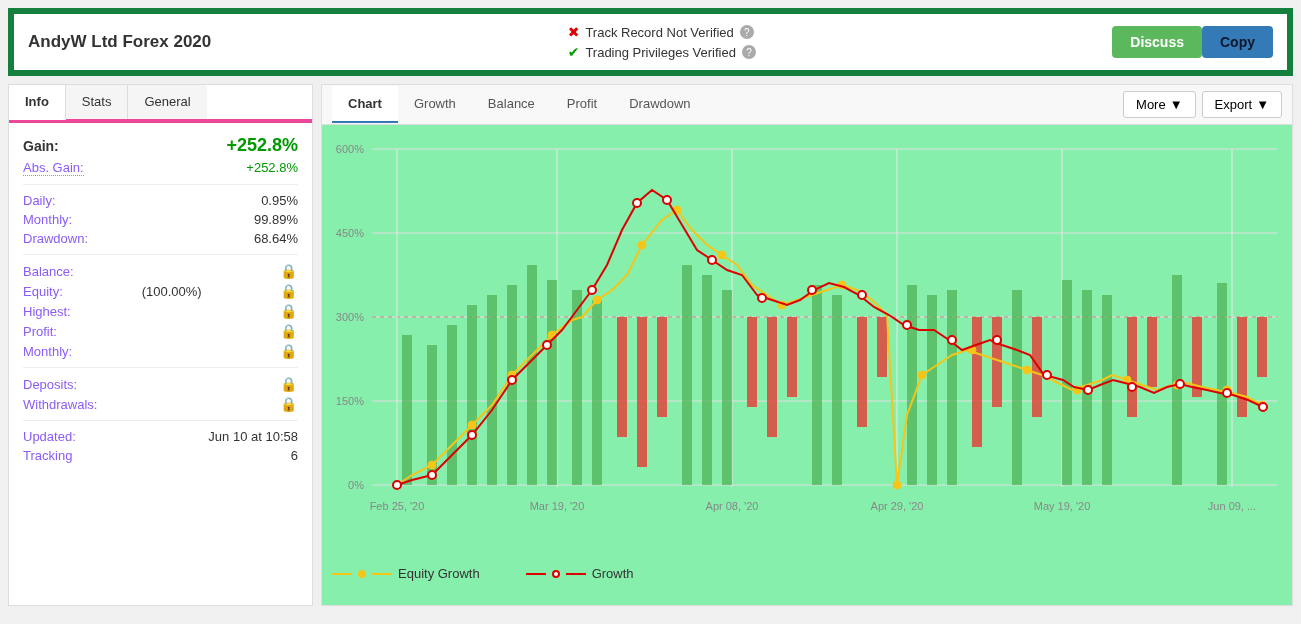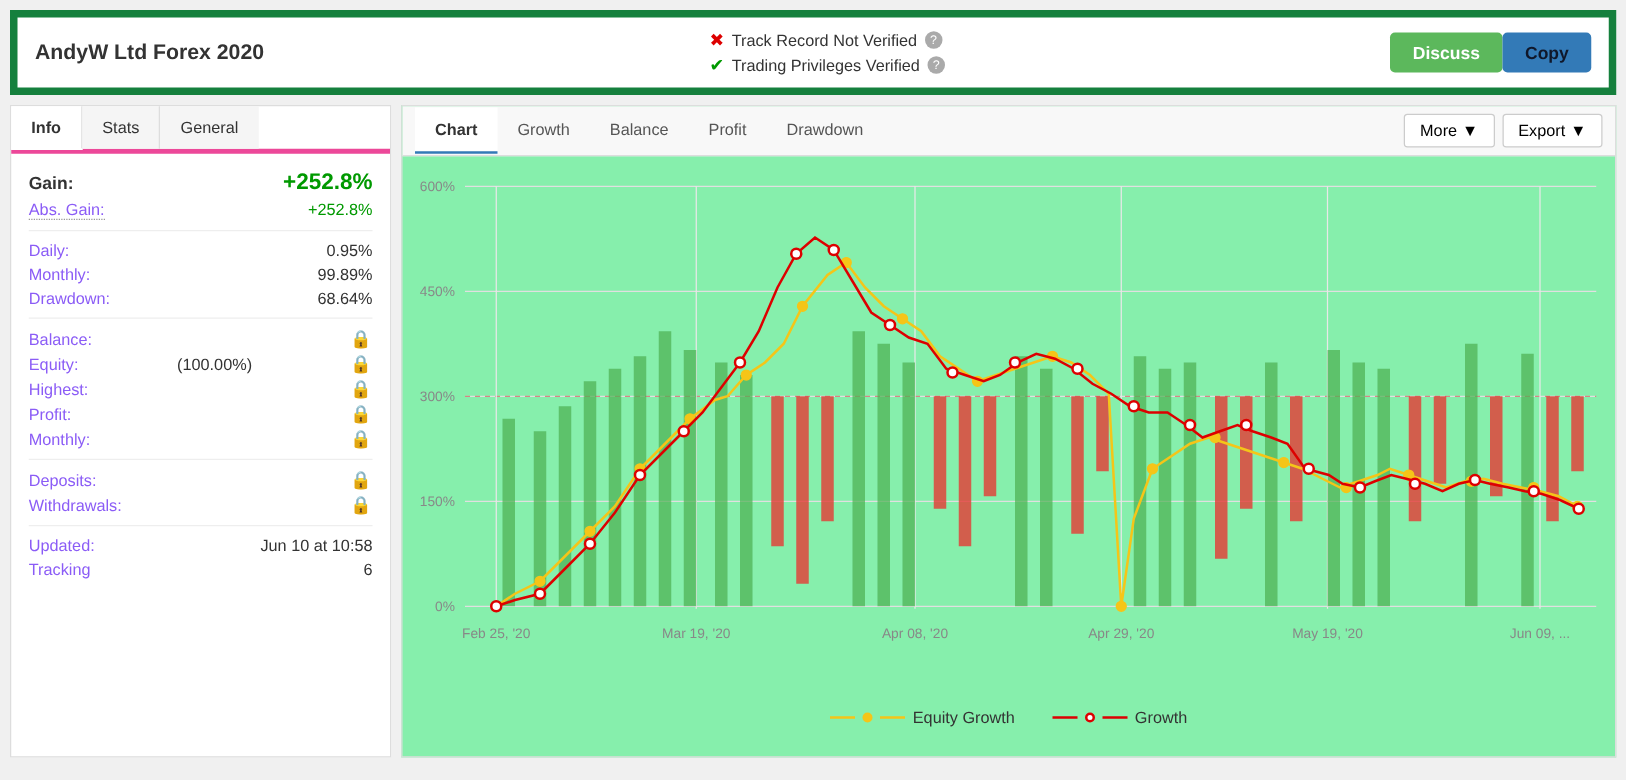--- a/index.html
+++ b/index.html
@@ -48,21 +48,21 @@
     .chart-tabs { display: flex; align-items: center; border-bottom: 1px solid #ddd; padding: 0 10px; background: #f8f8f8; }
     .chart-tab { padding: 10px 16px; cursor: pointer; font-size: 13px; color: #555; border-bottom: 2px solid transparent; }
     .chart-tab.active { color: #333; font-weight: bold; border-bottom: 2px solid #337ab7; background: #fff; }
     .chart-tab-spacer { flex: 1; }
     .chart-controls { display: flex; gap: 6px; padding: 6px 0; }
     .btn-more, .btn-export { background: #fff; border: 1px solid #ccc; padding: 5px 12px; font-size: 13px; cursor: pointer; border-radius: 3px; display: flex; align-items: center; gap: 4px; }
 
     
     .chart-area { padding: 10px; position: relative; height: 480px; }
     .chart-svg { width: 100%; height: 420px; }
-    .chart-legend { display: flex; justify-content: center; gap: 30px; margin-top: 8px; font-size: 13px; }
+    .chart-legend { display: flex; justify-content: flex-start; gap: 46px; margin-top: 8px; font-size: 13px; }
     .legend-item { display: flex; align-items: center; gap: 6px; }
     .legend-marker { display: flex; align-items: center; gap: 4px; }
   </style>
 </head>
 <body>
 
 <div class="container">
 
   <div class="header">
     <div class="header-left">

